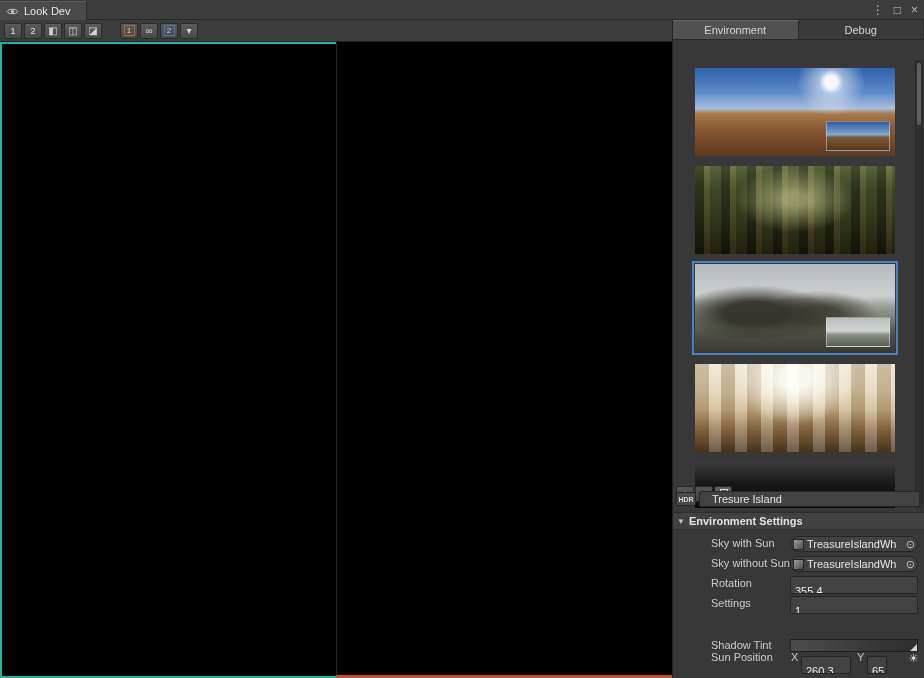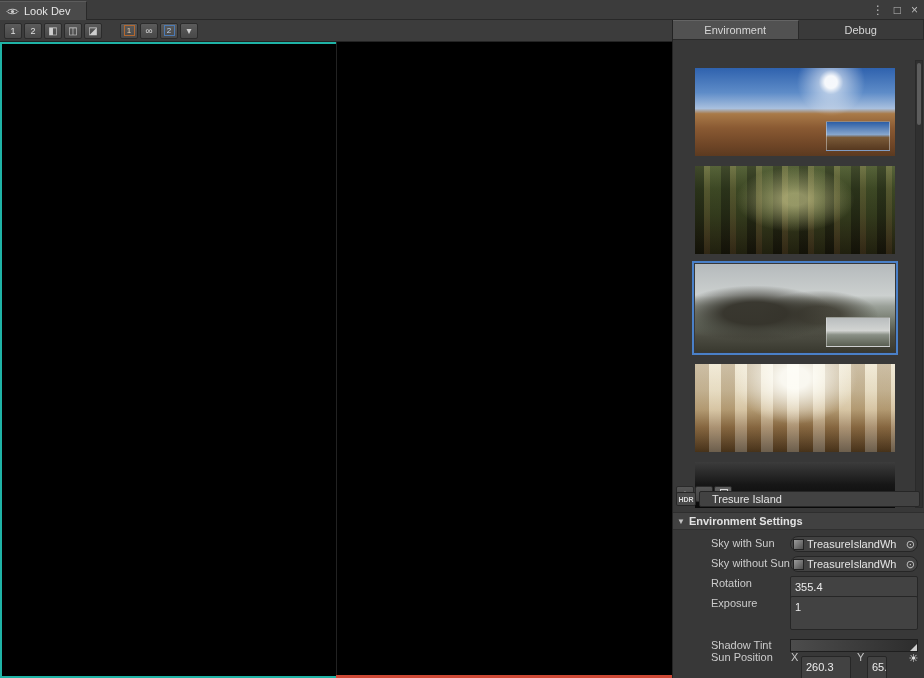--- a/index.html
+++ b/index.html
@@ -129,21 +129,21 @@
     background:#414141; border-top:1px solid #2e2e2e; border-bottom:1px solid #303030;
     display:flex; align-items:center; gap:4px; padding-left:4px; font-weight:bold; color:#e2e2e2;
   }
   .foldout { font-size:8px; color:#c2c2c2; }
 
   .setting-row { position:absolute; left:0; right:0; height:20px; }
   .setting-label { position:absolute; left:22px; top:3px; width:94px; color:#cccccc; white-space:nowrap; overflow:hidden;margin-left:16px; }
   .num-field {
     position:absolute; left:117px; right:6px; top:2px; height:16px;
     background:#424242; border:1px solid #262626; border-radius:2px;
-    display:flex; align-items:flex-end; padding:16px 4px; color:#ececec; overflow:hidden;
+    display:flex; align-items:flex-start; padding:8px 4px; color:#ececec; overflow:hidden;
   }
   .num-field.xy { right:auto;margin-top:6px; }
   .axis-label { position:absolute; top:3px; color:#c6c6c6; }
   .obj-field {
     position:absolute; left:117px; right:6px; top:2px; height:16px;
     background:#424242; border:1px solid #262626; border-radius:8px;
     display:flex; align-items:center; gap:3px; padding:0 2px; overflow:hidden;
   }
   .obj-thumb { flex:none; width:11px; height:11px; background:linear-gradient(135deg,#9c9c9c,#4e4e4e); border:1px solid #222; }
   .obj-text { flex:1; white-space:nowrap; overflow:hidden; color:#e4e4e4; }
@@ -370,21 +370,21 @@
     </div>
 
     <div class="setting-row" style="top:554px">
       <span class="setting-label">Rotation</span>
       <div class="num-field">
         <span>355.4</span>
       </div>
     </div>
 
     <div class="setting-row" style="top:574px">
-      <span class="setting-label">Exposure</span>
+      <span class="setting-label">Settings</span>
       <div class="num-field">
         <span>1</span>
       </div>
     </div>
 
     <div class="setting-row" style="top:628px">
       <span class="setting-label">Sun Position</span>
       <span class="axis-label" style="left:118px">X</span>
       <div class="num-field xy" style="left:128px;width:50px">
         <span>260.3</span>

